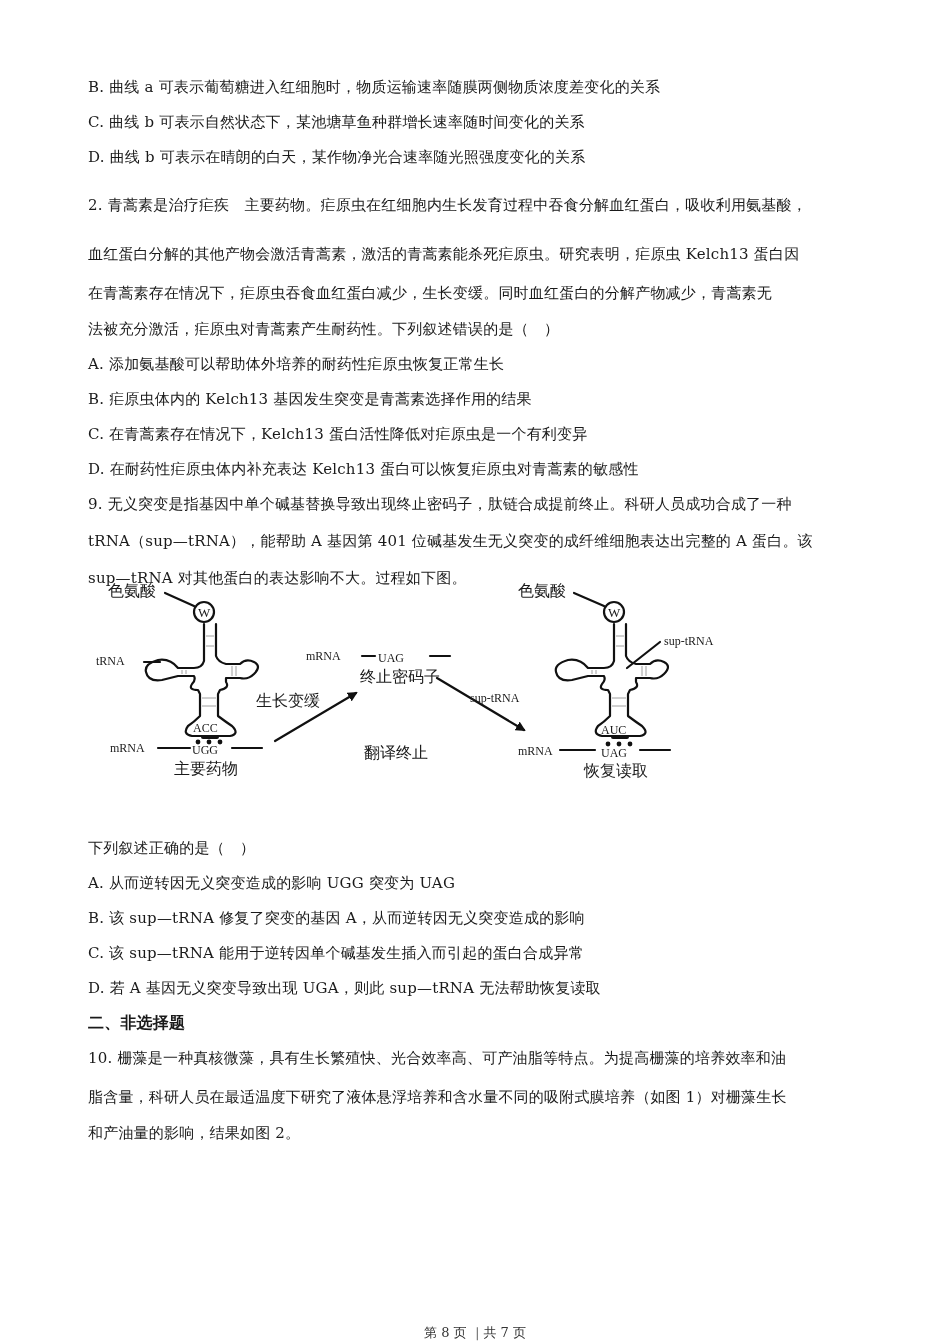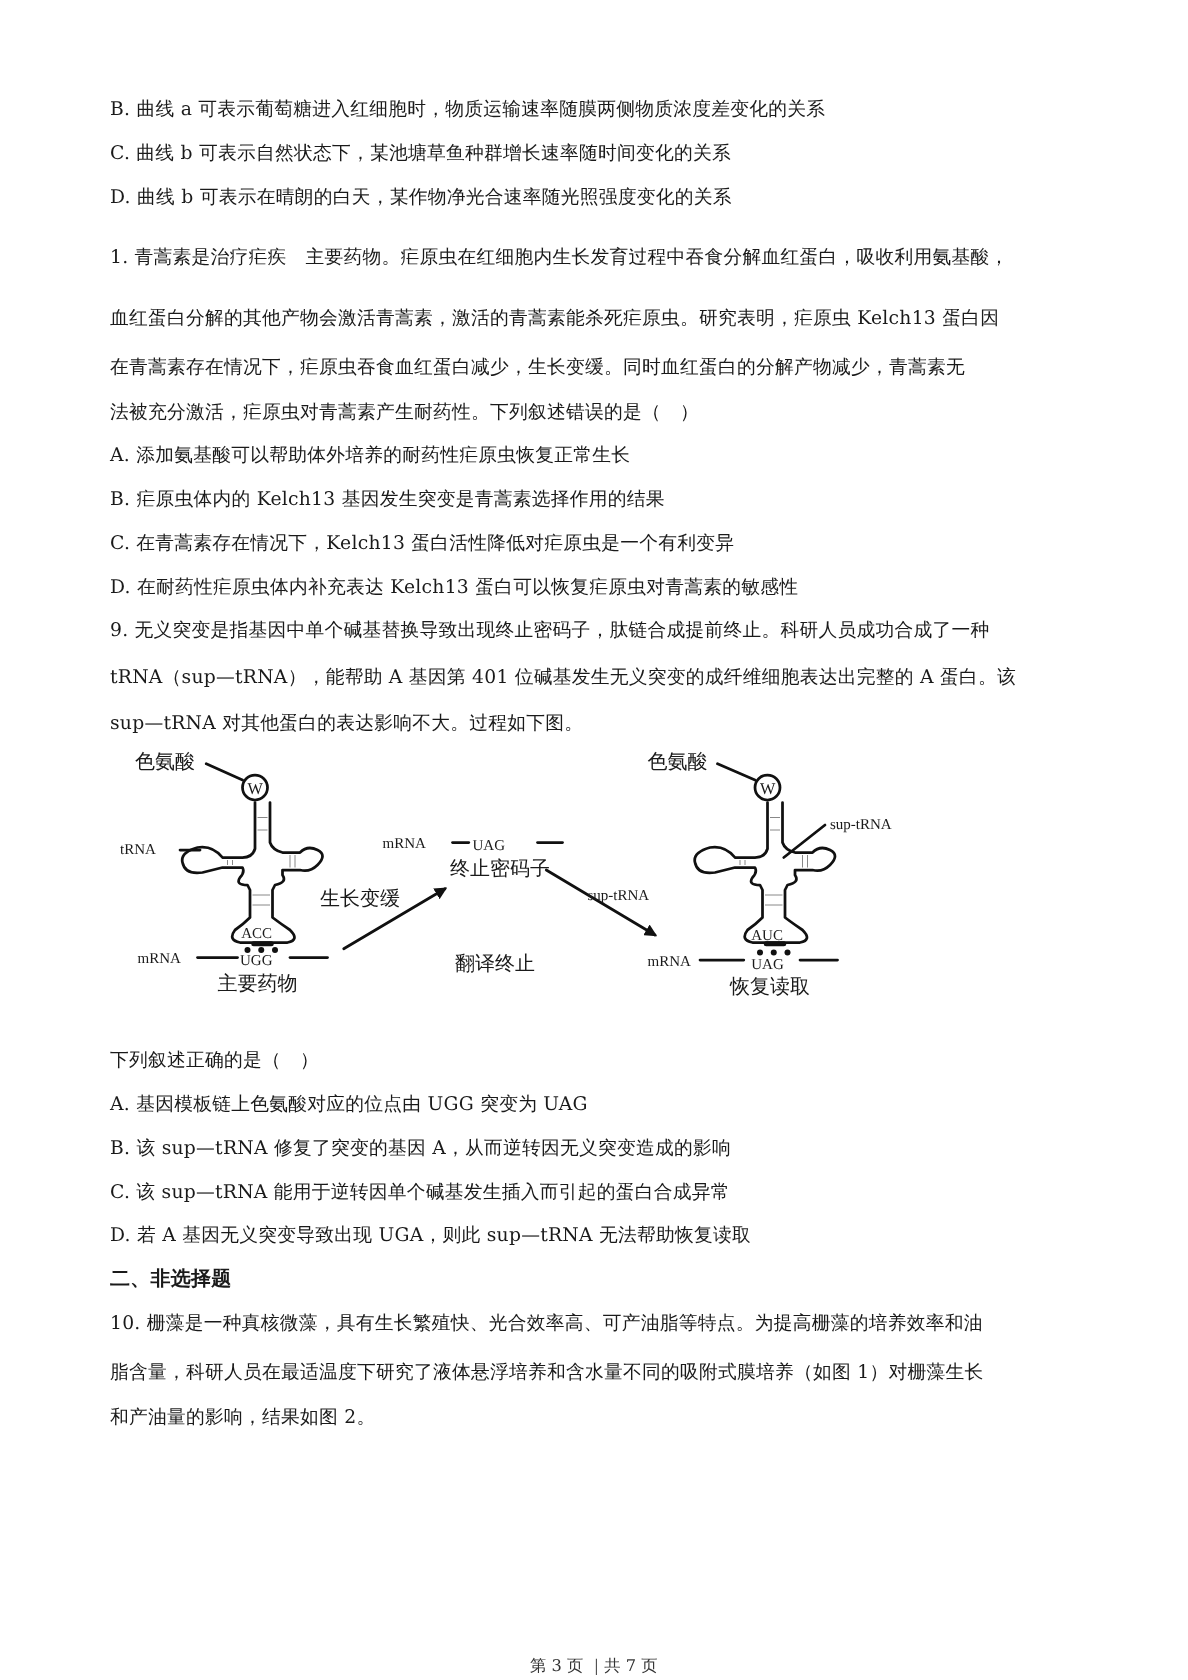--- a/index.html
+++ b/index.html
@@ -10,36 +10,36 @@
   }
   .line {
     position: absolute; left: 88px; font-size: 15px; line-height: 20px;
     white-space: nowrap; letter-spacing: 0.2px;
   }
   .heading { font-weight: bold; font-size: 16px; font-family: "DejaVu Sans", "Liberation Sans", sans-serif; }
   .footer {
     position: absolute; top: 1324px; left: 0; width: 950px; text-align: center;
     font-size: 13px; color: #333;
   }
-  .diagram { position: absolute; left: 90px; top: 594px; width: 700px; height: 215px; text-align: right; }
+  .diagram { position: absolute; left: 90px; top: 576px; width: 700px; height: 215px; text-align: right; }
   .diagram svg { position: absolute; left: 0; top: 0; }
   .dlabel {
     position: absolute; white-space: nowrap; font-size: 15px; line-height: 18px;
   }
   .dlabel.cn { font-family: "DejaVu Sans", "Liberation Sans", sans-serif; font-size: 16px; }
   .dlabel.en { font-family: "Liberation Serif", "DejaVu Serif", serif; font-size: 12px; }
 </style>
 </head>
 <body>
 
 <div class="line" style="top:77px">B. 曲线 a 可表示葡萄糖进入红细胞时，物质运输速率随膜两侧物质浓度差变化的关系</div>
 <div class="line" style="top:112px">C. 曲线 b 可表示自然状态下，某池塘草鱼种群增长速率随时间变化的关系</div>
 <div class="line" style="top:147px">D. 曲线 b 可表示在晴朗的白天，某作物净光合速率随光照强度变化的关系</div>
 
-<div class="line" style="top:195px">1. 青蒿素是治疗疟疾　主要药物。疟原虫在红细胞内生长发育过程中吞食分解血红蛋白，吸收利用氨基酸，</div>
+<div class="line" style="top:195px">2. 青蒿素是治疗疟疾　主要药物。疟原虫在红细胞内生长发育过程中吞食分解血红蛋白，吸收利用氨基酸，</div>
 <div class="line" style="top:244px">血红蛋白分解的其他产物会激活青蒿素，激活的青蒿素能杀死疟原虫。研究表明，疟原虫 Kelch13 蛋白因</div>
 <div class="line" style="top:283px">在青蒿素存在情况下，疟原虫吞食血红蛋白减少，生长变缓。同时血红蛋白的分解产物减少，青蒿素无</div>
 <div class="line" style="top:319px">法被充分激活，疟原虫对青蒿素产生耐药性。下列叙述错误的是（　）</div>
 <div class="line" style="top:354px">A. 添加氨基酸可以帮助体外培养的耐药性疟原虫恢复正常生长</div>
 <div class="line" style="top:389px">B. 疟原虫体内的 Kelch13 基因发生突变是青蒿素选择作用的结果</div>
 <div class="line" style="top:424px">C. 在青蒿素存在情况下，Kelch13 蛋白活性降低对疟原虫是一个有利变异</div>
 <div class="line" style="top:459px">D. 在耐药性疟原虫体内补充表达 Kelch13 蛋白可以恢复疟原虫对青蒿素的敏感性</div>
 
 <div class="line" style="top:494px">9. 无义突变是指基因中单个碱基替换导致出现终止密码子，肽链合成提前终止。科研人员成功合成了一种</div>
 <div class="line" style="top:531px">tRNA（sup—tRNA），能帮助 A 基因第 401 位碱基发生无义突变的成纤维细胞表达出完整的 A 蛋白。该</div>
@@ -128,24 +128,24 @@
   <div class="dlabel cn" style="left:428px; top:6px">色氨酸</div>
   <div class="dlabel en" style="left:518px; top:28px; font-size:13px">W</div>
   <div class="dlabel en" style="left:574px; top:56px">sup-tRNA</div>
   <div class="dlabel en" style="left:511px; top:145px">AUC</div>
   <div class="dlabel en" style="left:428px; top:166px">mRNA</div>
   <div class="dlabel en" style="left:511px; top:168px">UAG</div>
   <div class="dlabel cn" style="left:494px; top:186px">恢复读取</div>
 </div>
 
 <div class="line" style="top:838px">下列叙述正确的是（　）</div>
-<div class="line" style="top:873px">A. 基因模板链上色氨酸对应的位点由 UGG 突变为 UAG</div>
+<div class="line" style="top:873px">A. 从而逆转因无义突变造成的影响 UGG 突变为 UAG</div>
 <div class="line" style="top:908px">B. 该 sup—tRNA 修复了突变的基因 A，从而逆转因无义突变造成的影响</div>
 <div class="line" style="top:943px">C. 该 sup—tRNA 能用于逆转因单个碱基发生插入而引起的蛋白合成异常</div>
 <div class="line" style="top:978px">D. 若 A 基因无义突变导致出现 UGA，则此 sup—tRNA 无法帮助恢复读取</div>
 
 <div class="line heading" style="top:1013px">二、非选择题</div>
 
 <div class="line" style="top:1048px">10. 栅藻是一种真核微藻，具有生长繁殖快、光合效率高、可产油脂等特点。为提高栅藻的培养效率和油</div>
 <div class="line" style="top:1087px">脂含量，科研人员在最适温度下研究了液体悬浮培养和含水量不同的吸附式膜培养（如图 1）对栅藻生长</div>
 <div class="line" style="top:1123px">和产油量的影响，结果如图 2。</div>
 
-<div class="footer">第 3 页 ｜共 7 页</div>
+<div class="footer">第 8 页 ｜共 7 页</div>
 
 </body></html>

